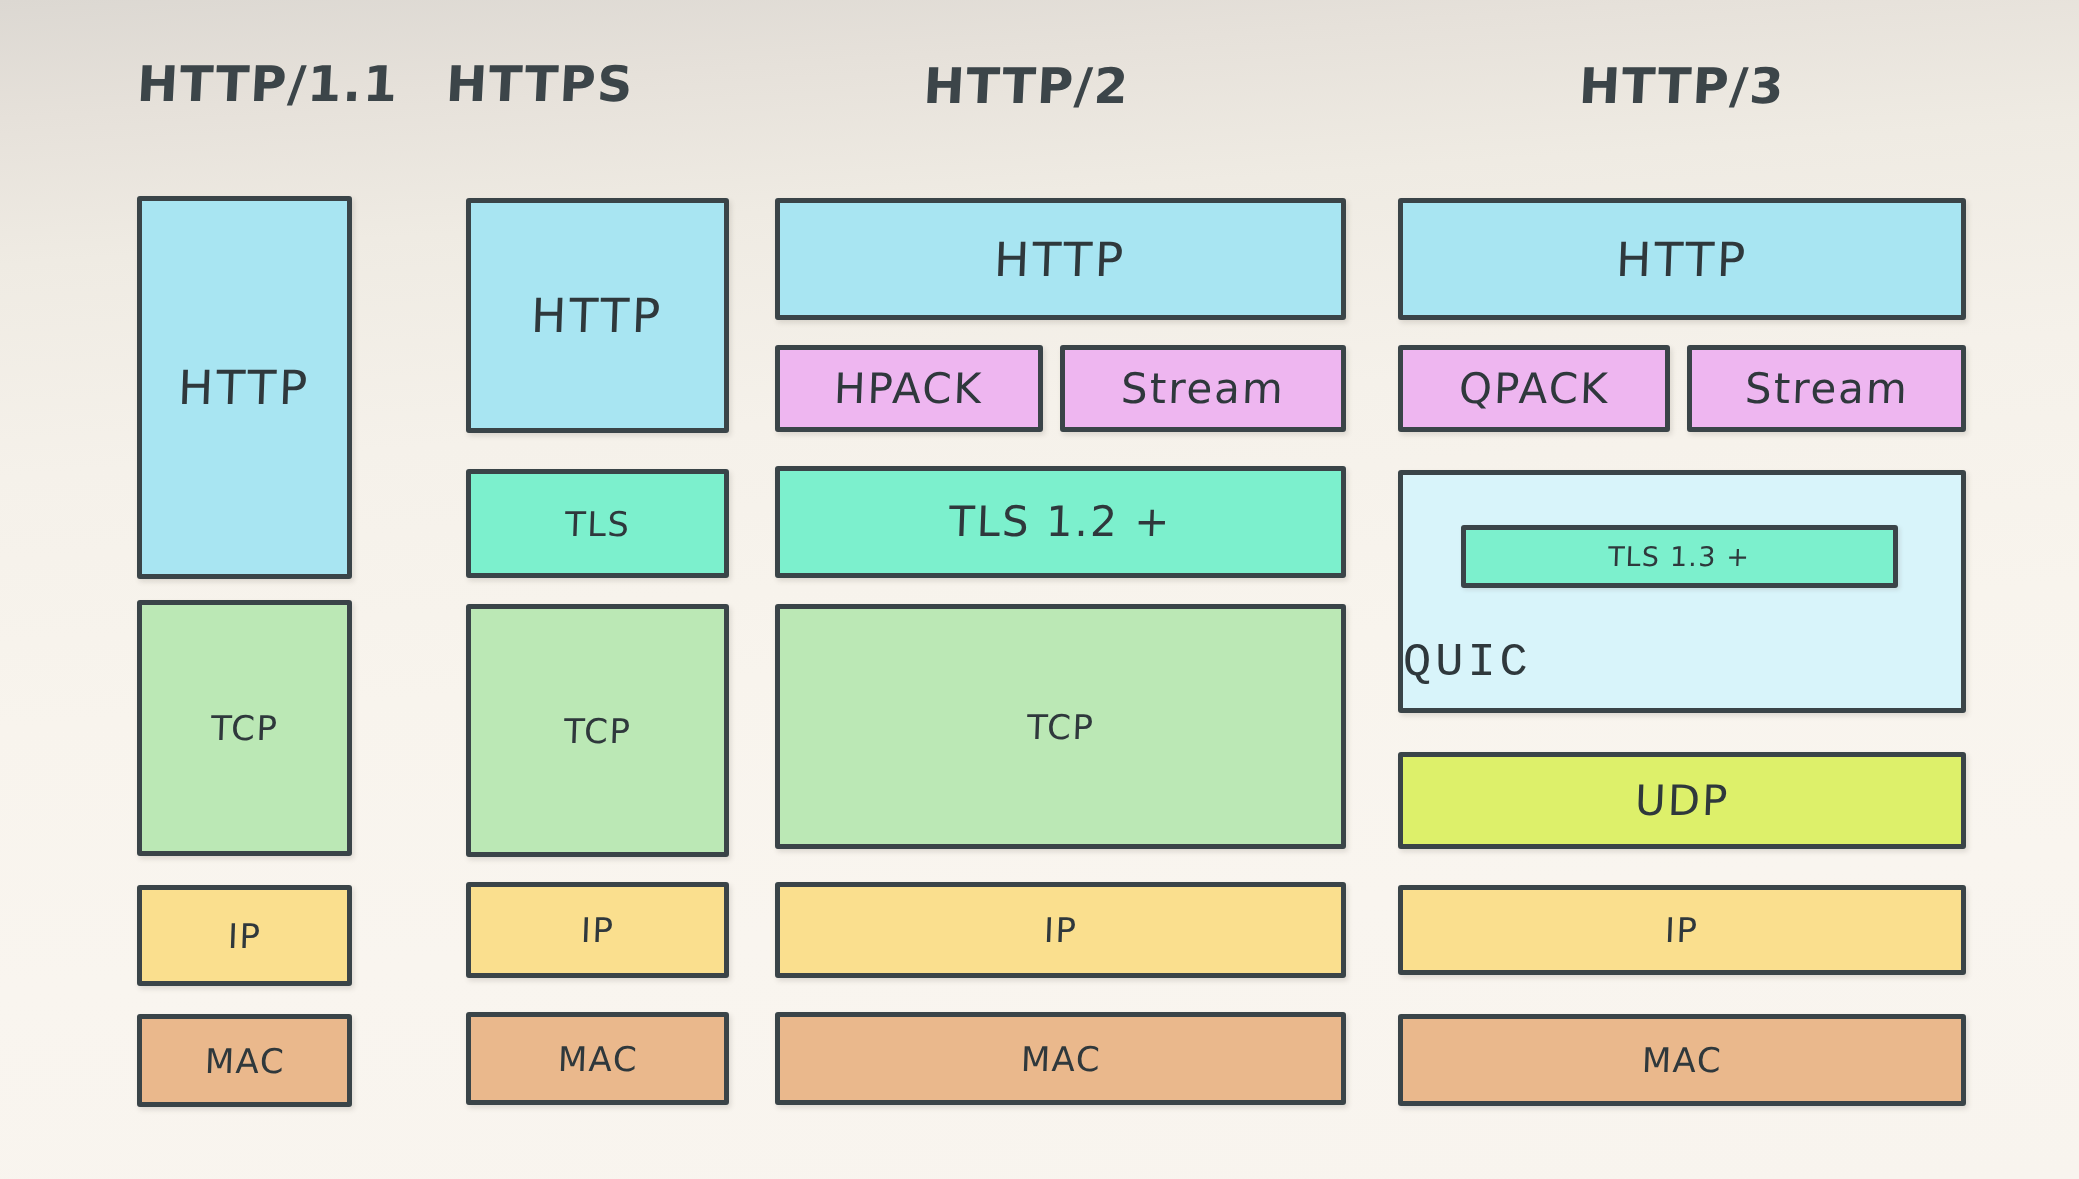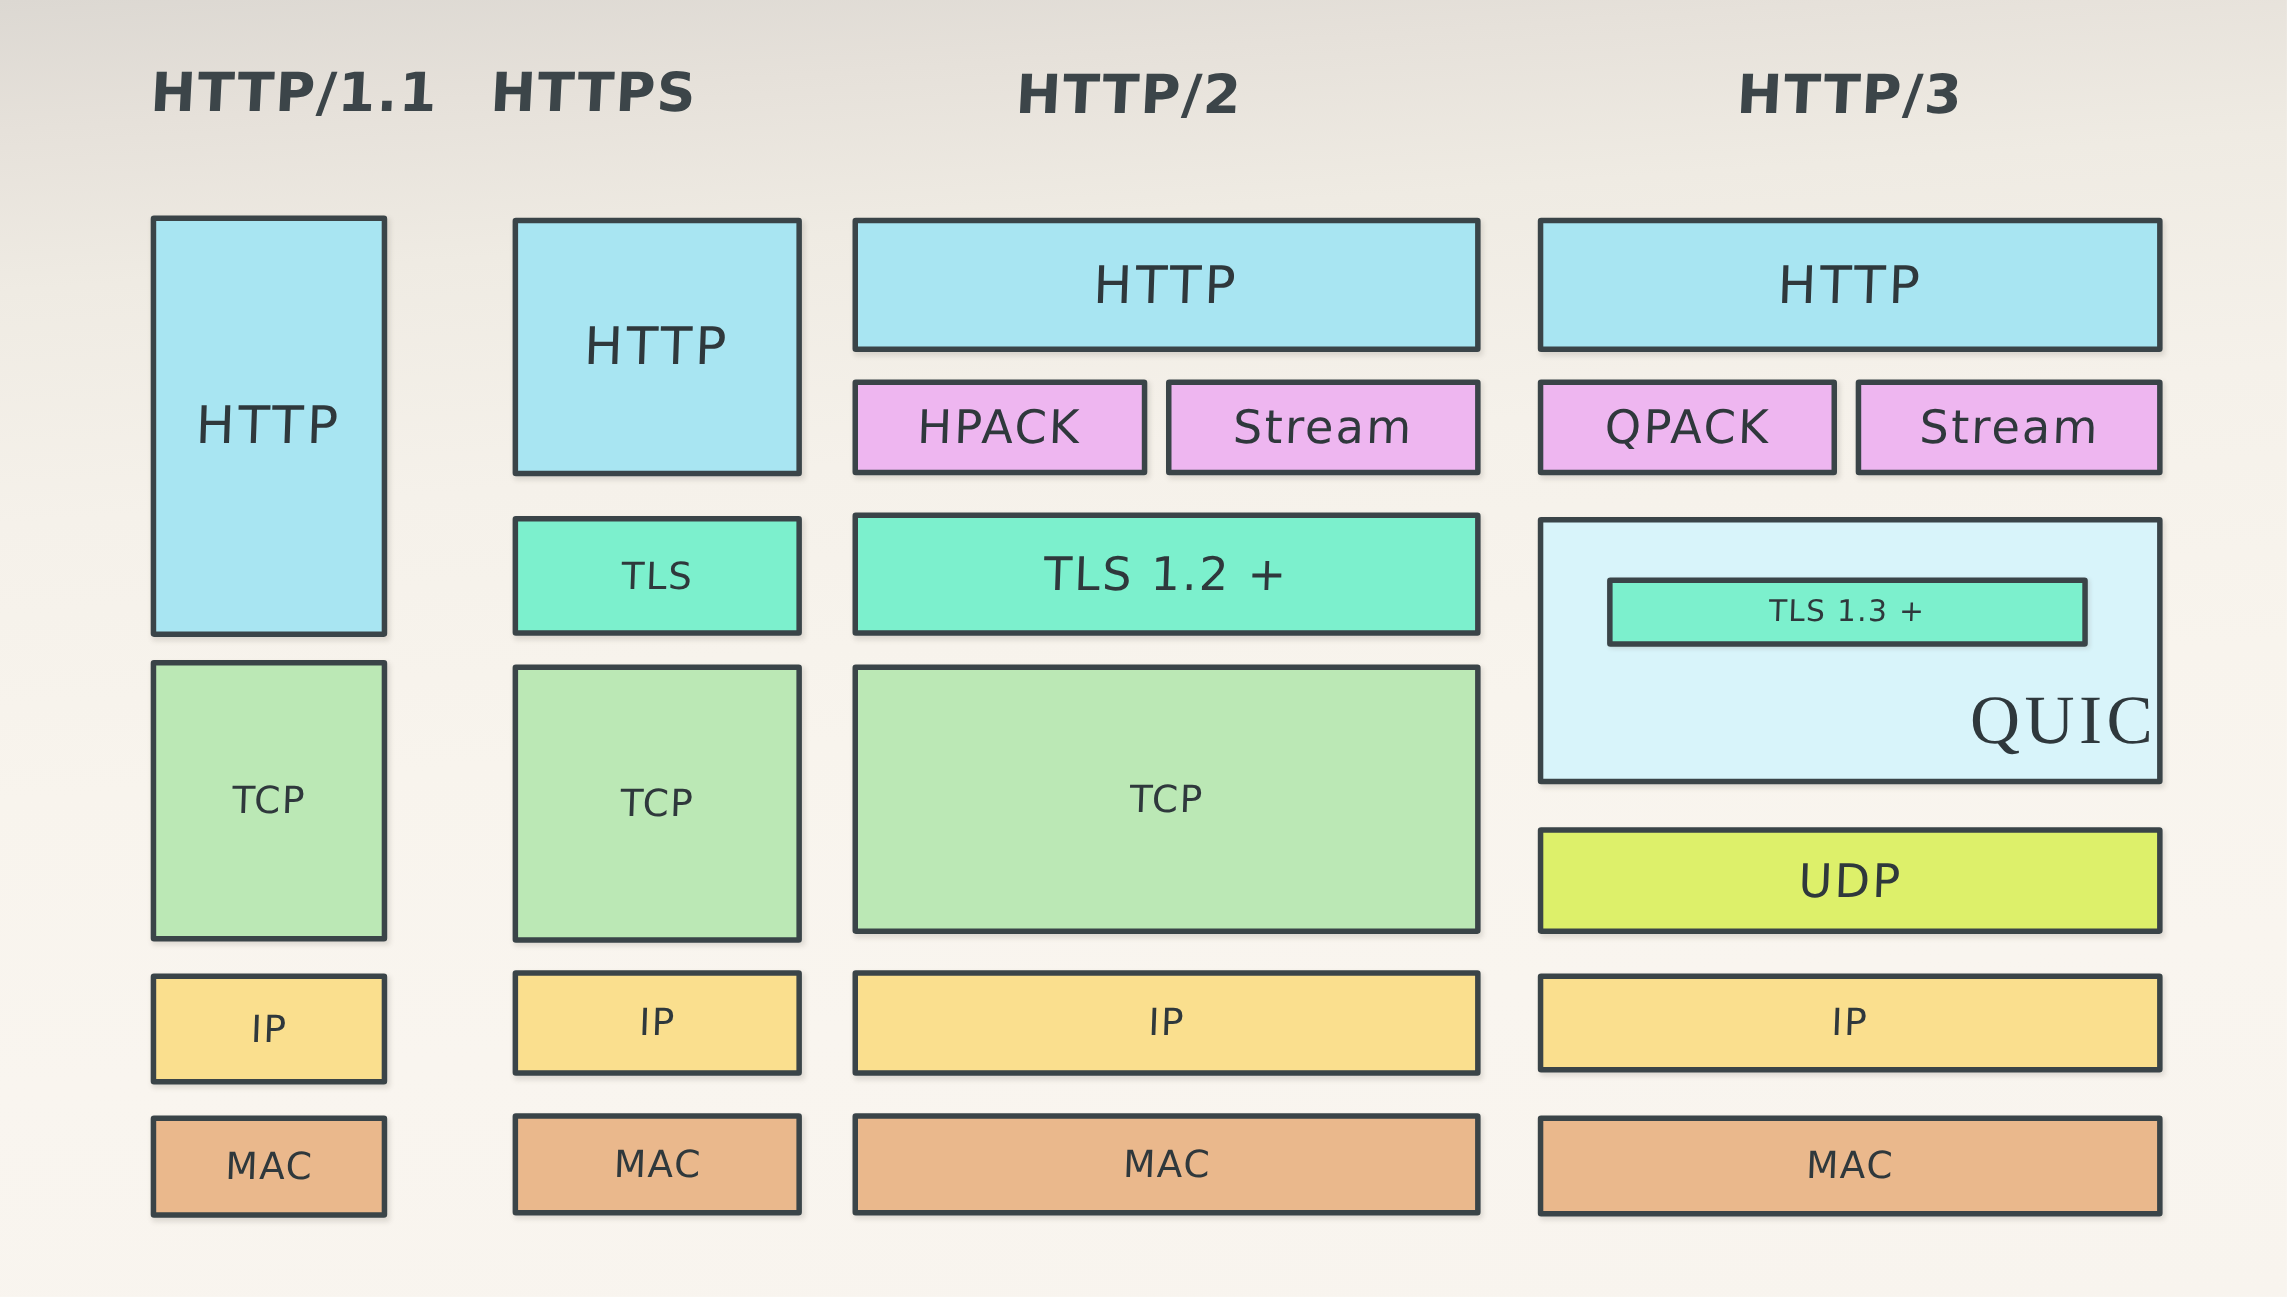--- a/index.html
+++ b/index.html
@@ -47,22 +47,22 @@
   .c-pack{background:#eeb6f0;}
   .c-tls {background:#7cf0cd;}
   .c-tcp {background:#bbe8b5;}
   .c-quic{background:#d8f4fa;}
   .c-udp {background:#ddf06a;}
   .c-ip  {background:#fadf8e;}
   .c-mac {background:#eab88c;}
 
   .quic-label{
     position:absolute;left:0;right:0;bottom:22px;
-    text-align:right;font-size:63px;letter-spacing:4px;color:#2f383c;
-    font-family:Liberation Serif, serif;
+    text-align:left;font-size:47px;letter-spacing:4px;color:#2f383c;
+    font-family:Liberation Mono, monospace;
   }
 </style>
 </head>
 <body>
 
 <div id="stage">
 
   <div class="col-title" style="left:137px;top:56px;width:215px;">HTTP/1.1</div>
   <div class="col-title" style="left:400px;top:56px;width:280px;">HTTPS</div>
   <div class="col-title" style="left:713px;top:58px;width:627px;">HTTP/2</div>

